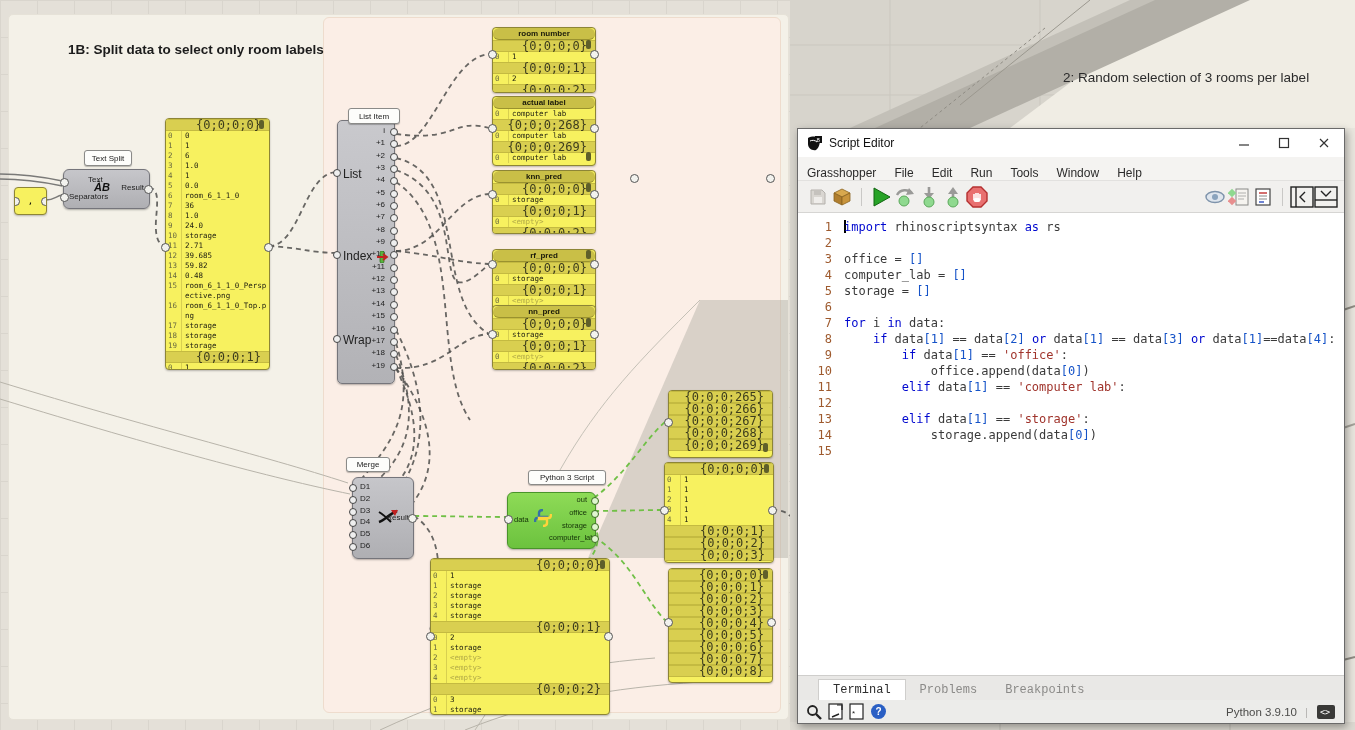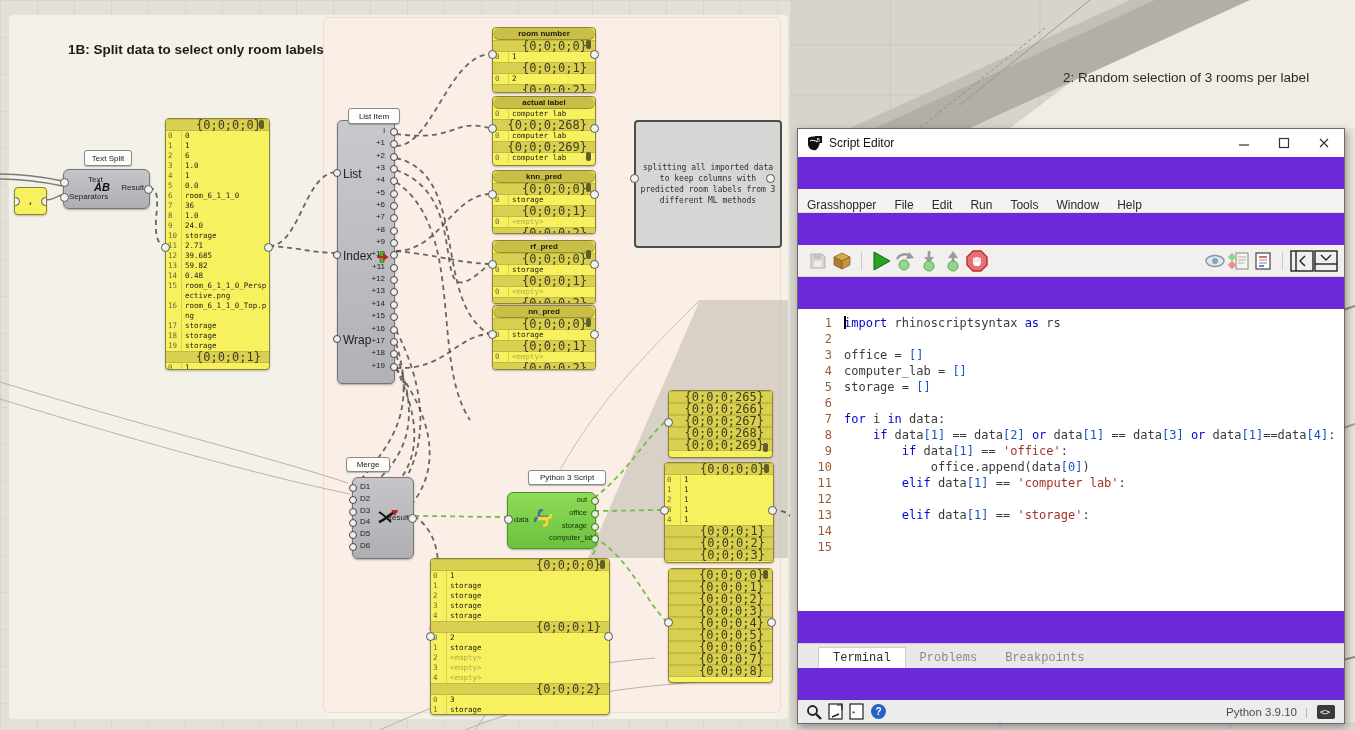--- a/index.html
+++ b/index.html
@@ -48,21 +48,21 @@
   #python-body{background:linear-gradient(#8edb57,#6cc23e);border:1px solid #49942a;border-radius:6px;box-shadow:0 1px 2px rgba(0,0,0,.3);}
   .pyrow{height:12.8px;line-height:12.8px;font-size:7.5px;color:#143208;text-align:right;padding-right:8px;position:relative;}
   .pyrow:after{content:"";position:absolute;right:-4px;top:3px;width:6px;height:6px;border:1.3px solid #3a6e20;border-radius:50%;background:#dff5cf;}
   #note-panel{background:#d6d6d4;border:2px solid #4c4c4a;border-radius:4px;color:#2e2e2c;
     font-family:"DejaVu Sans Mono",monospace;font-size:8px;line-height:11px;text-align:center;
     display:flex;align-items:center;justify-content:center;padding:4px;z-index:4;}
   
   #viewport{left:790px;top:0;width:565px;height:730px;background:#d7d4cc;}
   
   #editor{left:797px;top:128px;width:546px;height:594px;background:#6d28d9;border:1px solid #6a6a6a;z-index:10;
-    box-shadow:2px 3px 8px rgba(0,0,0,.35);display:flex;flex-direction:column;gap:32px;}
+    box-shadow:2px 3px 8px rgba(0,0,0,.35);display:flex;flex-direction:column;}
   #titlebar{height:28px;background:#fff;display:flex;align-items:center;flex:none;}
   #titlebar .title{font-size:12px;color:#111;margin-left:6px;flex:1;}
   .winbtn{width:40px;height:28px;display:flex;align-items:center;justify-content:center;}
   #menubar{height:23px;background:#f4f3f1;display:flex;align-items:center;gap:0;flex:none;border-bottom:1px solid #e2e1df;}
   .menu-item{font-size:12px;color:#2b2b2b;padding:0 9px;margin-top:8px;}
   #toolbar{height:31px;background:#f1f0ee;display:flex;align-items:center;flex:none;border-bottom:1px solid #d6d5d3;padding-left:8px;}
   .tbsep{width:1px;height:18px;background:#c9c8c6;margin:0 7px;}
   .tbspacer{flex:1;}
   .tbi{width:24px;height:24px;display:flex;align-items:center;justify-content:center;flex:none;}
   #code-area{flex:1;background:#fff;overflow:hidden;position:relative;font-family:"DejaVu Sans Mono",monospace;font-size:12px;padding-top:6px;}
@@ -320,21 +320,21 @@
       <div class="prow empty">
         <span class="pnum">0</span>
         <span class="pval">&lt;empty&gt;</span>
       </div>
       <div class="phead">{0;0;0;2}</div>
     </div>
   <span class="nub" style="left:488px;top:190px;"></span>
   <span class="nub" style="left:590px;top:190px;"></span>
   <span class="scrollnub" style="left:586px;top:183px;"></span>
 
-  <div class="abs gpanel" style="left:492px;top:240px;width:102px;height:62px;">
+  <div class="abs gpanel" style="left:492px;top:249px;width:102px;height:62px;">
       <div class="ptitle">rf_pred</div>
       <div class="phead">{0;0;0;0}</div>
       <div class="prow">
         <span class="pnum">0</span>
         <span class="pval">storage</span>
       </div>
       <div class="phead">{0;0;0;1}</div>
       <div class="prow empty">
         <span class="pnum">0</span>
         <span class="pval">&lt;empty&gt;</span>
@@ -356,23 +356,20 @@
       <div class="prow empty">
         <span class="pnum">0</span>
         <span class="pval">&lt;empty&gt;</span>
       </div>
       <div class="phead">{0;0;0;2}</div>
     </div>
   <span class="nub" style="left:488px;top:330px;"></span>
   <span class="nub" style="left:590px;top:330px;"></span>
   <span class="scrollnub" style="left:586px;top:318px;"></span>
 
-  <div id="note-panel" class="abs" style="left:634px;top:120px;width:136px;height:116px;">
-    <span>splitting all imported data to keep columns with predicted room labels from 3 different ML methods</span>
-  </div>
   <span class="nub" style="left:630px;top:174px;"></span>
   <span class="nub" style="left:766px;top:174px;"></span>
 
   <div class="abs comp-label" style="left:346px;top:457px;width:42px;height:13px;">Merge</div>
   <div class="abs gray-comp comp" style="left:352px;top:477px;width:60px;height:80px;">
     <div style="padding-top:3px;width:26px;">
         <div class="mrow">D1</div>
         <div class="mrow">D2</div>
         <div class="mrow">D3</div>
         <div class="mrow">D4</div>
@@ -719,20 +716,21 @@
       </div>
       <div class="cline">
         <span class="cnum">12</span>
       </div>
       <div class="cline">
         <span class="cnum">13</span>
         <span class="ctext">        <span class="kw">elif</span> data<span class="num">[1]</span> == <span class="str">'storage'</span>:</span>
       </div>
       <div class="cline">
         <span class="cnum">14</span>
+        <span class="ctext">            storage.append(data<span class="num">[0]</span>)</span>
       </div>
       <div class="cline">
         <span class="cnum">15</span>
         <span class="ctext"></span>
       </div>
     </div>
 
   <div id="bottom-tabs">
       <span class="btab active">Terminal</span>
       <span class="btab">Problems</span>

